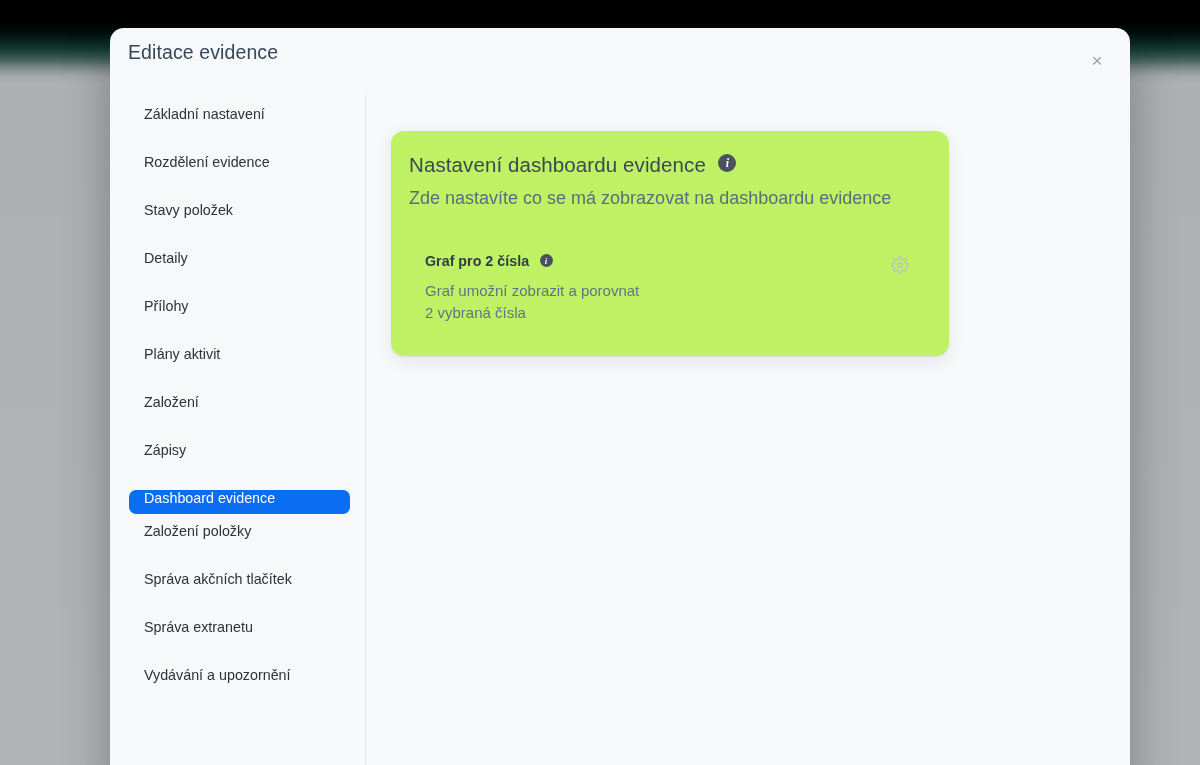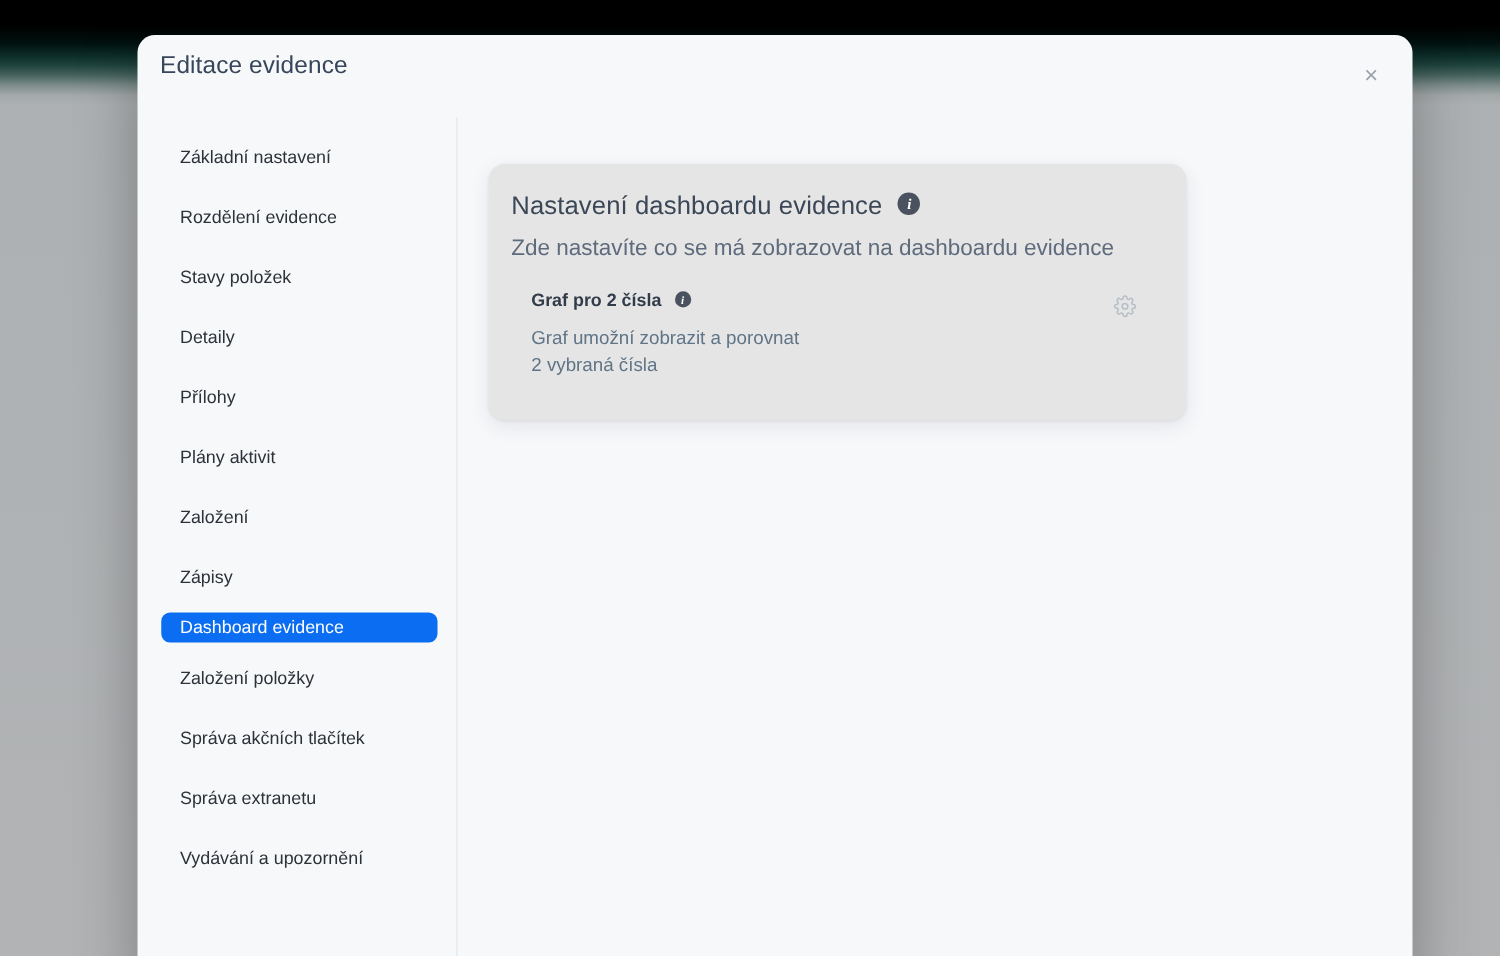--- a/index.html
+++ b/index.html
@@ -89,21 +89,20 @@
     padding-top: 12px;
   }
 
   .nav-item {
     position: relative;
     display: block;
     height: 39px;
     margin: 0 14px 9px 22px;
     padding: 0 12px;
     display: flex;
-    align-items: center;
     font-size: 14.3px;
     color: #2c3238;
     border-radius: 7px;
     cursor: pointer;
     white-space: nowrap;
   }
   .nav-item.active {
     background: #0b6ef2;
     color: #ffffff;
     margin-left: 19px;
@@ -117,21 +116,21 @@
     flex: 1 1 auto;
   }
 
   
   #settings-card {
     position: absolute;
     left: 25px;
     top: 37px;
     width: 558px;
     border-radius: 13px;
-    background: #e5e5e5;
+    background: #bef264;
     box-shadow: 0 5px 16px rgba(32,43,63,.09), 0 1px 2px rgba(32,43,63,.05);
     padding: 22px 20px 26px 18px;
   }
 
   #card-header { position: relative; }
 
   #card-title {
     display: inline-block;
     font-size: 20.5px;
     color: #3b4757;
@@ -169,21 +168,21 @@
     top: -1px;
   }
 
   #card-subtitle {
     margin-top: 11px;
     font-size: 18px;
     color: #5e6b7c;
   }
 
   
-  #widget-list { margin-top: 19px; }
+  #widget-list { margin-top: 39px; }
 
   .widget-row {
     position: relative;
     padding: 4px 40px 6px 16px;
     cursor: pointer;
   }
 
   .widget-title {
     font-size: 14.3px;
     color: #323c49;

